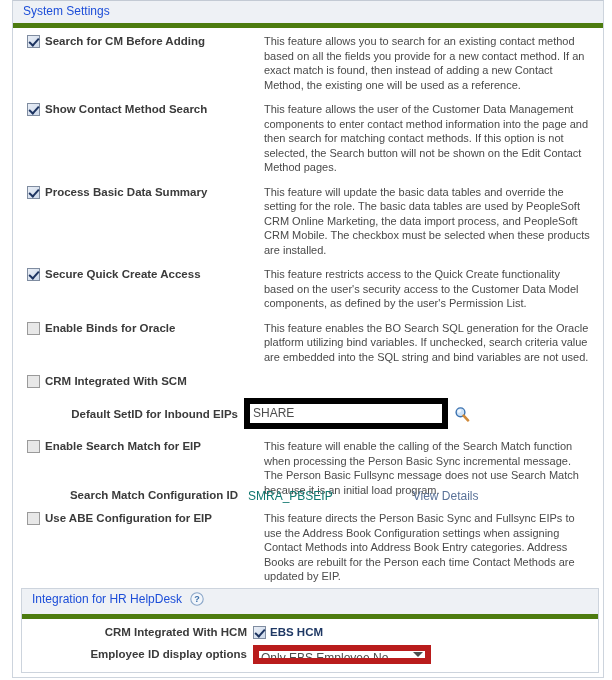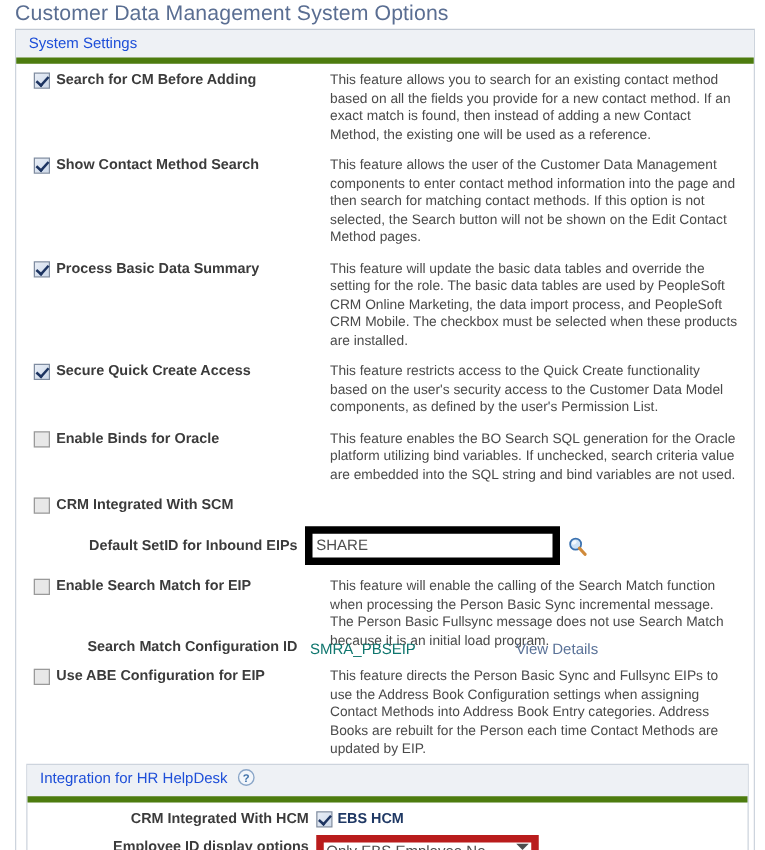--- a/index.html
+++ b/index.html
@@ -260,21 +260,20 @@
   }
   .footer .f-user {
     color: #4a4a4a;
   }
 </style>
 </head>
 <body>
 
 <div class="page">
 
-  <div class="page-title">Customer Data Management System Options</div>
 
   <div class="groupbox">
     <div class="group-header">
       <span>System Settings</span>
     </div>
     <div class="group-body">
 
       <div class="opt-row">
         <div class="opt-left">
           <span class="cb checked"></span>

